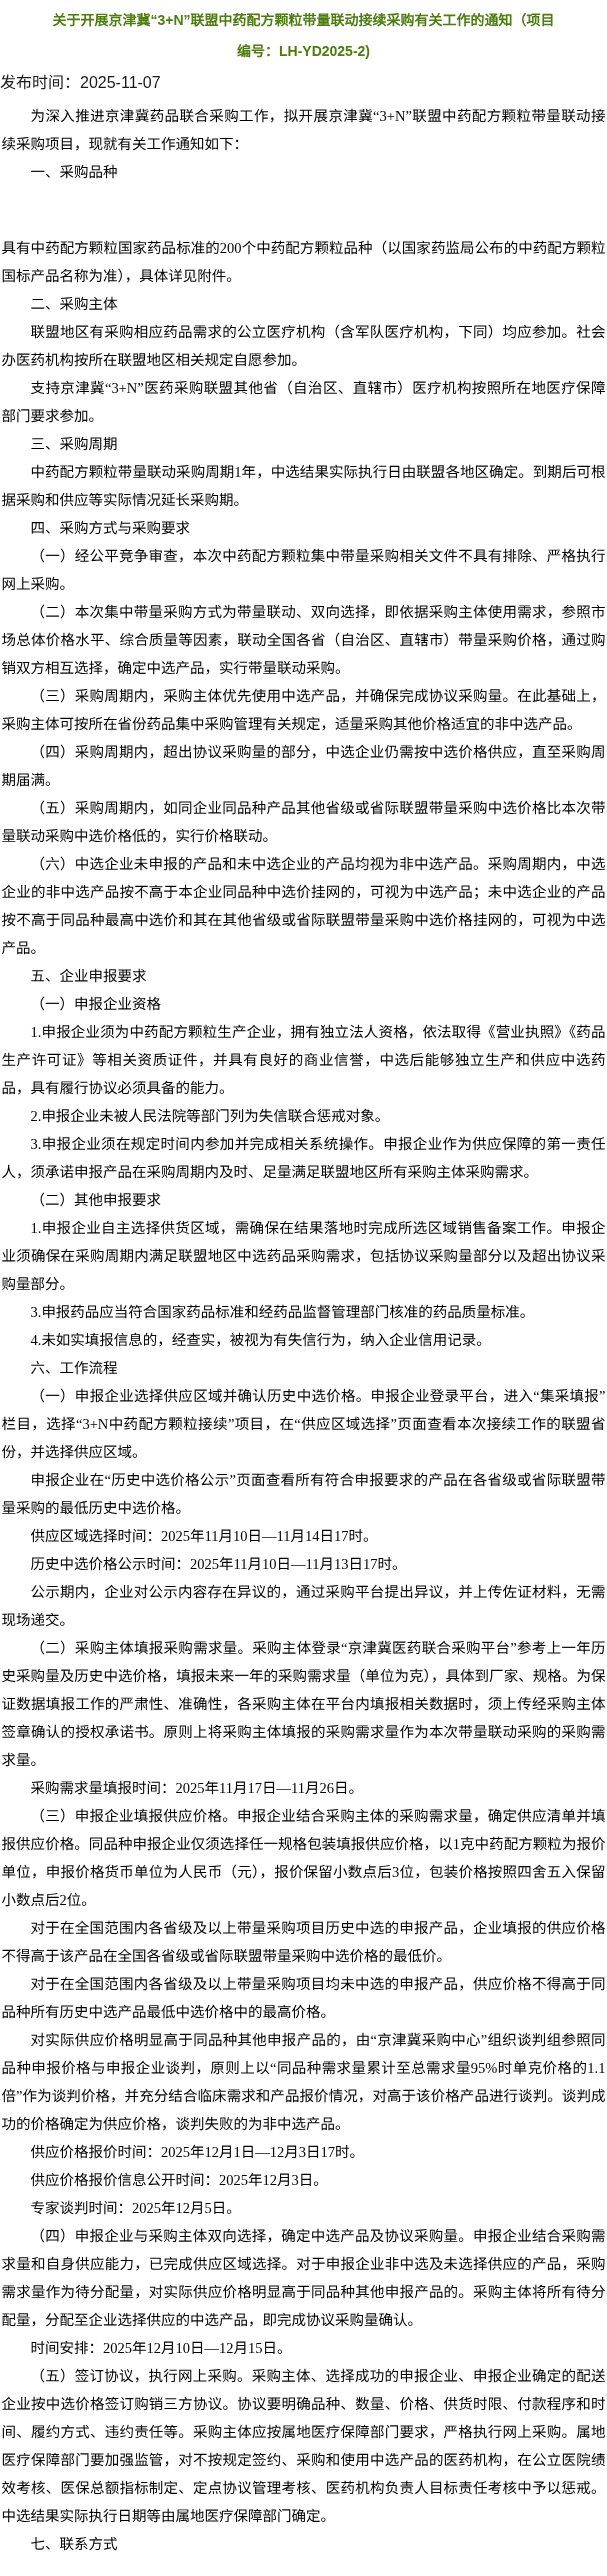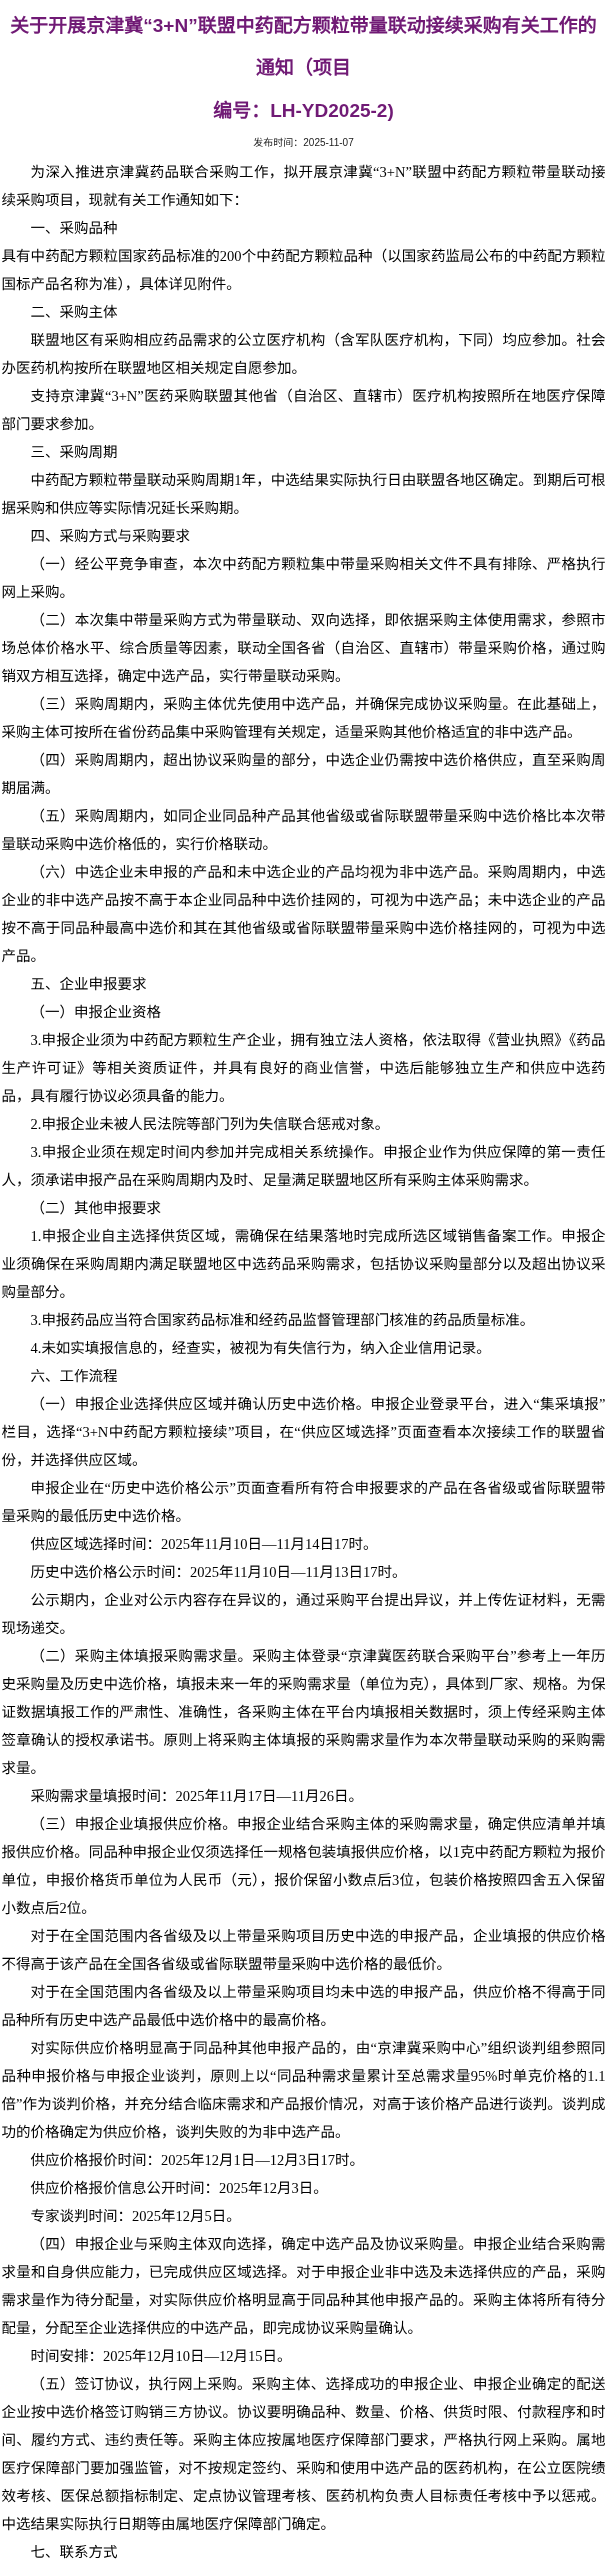--- a/index.html
+++ b/index.html
@@ -14,46 +14,46 @@
     color: #000000;
   }
   .doc-header {
     padding-top: 4.6px;
   }
   .doc-title {
     margin: 0 7.6px;
     text-align: center;
     font-family: "Liberation Sans", "DejaVu Sans", sans-serif;
     font-weight: bold;
-    font-size: 19px;
+    font-size: 14px;
     line-height: 2.25;
-    color: #701a75;
+    color: #4d7c0f;
   }
   .doc-title .tline {
     display: block;
   }
   .pub-date {
     margin: 1.5px 0 6px 0;
-    text-align: center;
+    text-align: left;
     font-family: "Liberation Sans", "DejaVu Sans", sans-serif;
-    font-size: 10px;
+    font-size: 16px;
     color: #1a1a1a;
   }
   .doc-body {
     padding: 3px 1.5px 23px 1.5px;
     font-size: 14.5px;
     line-height: 28px;
     text-align: justify;
   }
   .doc-body p.par {
     margin: 0;
     padding: 0;
   }
   .doc-body p.indent { text-indent: 2em; }
-  .doc-body p.flush  { text-indent: 0; }
+  .doc-body p.flush  { text-indent: 0; margin-top: 48px; }
 </style>
 </head>
 <body>
 
 <header class="doc-header">
   <h1 class="doc-title">
     <span class="tline">关于开展京津冀“3+N”联盟中药配方颗粒带量联动接续采购有关工作的通知（项目</span>
     <span class="tline">编号：LH-YD2025-2)</span>
   </h1>
   <div class="pub-date">发布时间：2025-11-07</div>
@@ -70,21 +70,21 @@
     <p class="par indent">中药配方颗粒带量联动采购周期1年，中选结果实际执行日由联盟各地区确定。到期后可根据采购和供应等实际情况延长采购期。</p>
     <p class="par indent">四、采购方式与采购要求</p>
     <p class="par indent">（一）经公平竞争审查，本次中药配方颗粒集中带量采购相关文件不具有排除、严格执行网上采购。</p>
     <p class="par indent">（二）本次集中带量采购方式为带量联动、双向选择，即依据采购主体使用需求，参照市场总体价格水平、综合质量等因素，联动全国各省（自治区、直辖市）带量采购价格，通过购销双方相互选择，确定中选产品，实行带量联动采购。</p>
     <p class="par indent">（三）采购周期内，采购主体优先使用中选产品，并确保完成协议采购量。在此基础上，采购主体可按所在省份药品集中采购管理有关规定，适量采购其他价格适宜的非中选产品。</p>
     <p class="par indent">（四）采购周期内，超出协议采购量的部分，中选企业仍需按中选价格供应，直至采购周期届满。</p>
     <p class="par indent">（五）采购周期内，如同企业同品种产品其他省级或省际联盟带量采购中选价格比本次带量联动采购中选价格低的，实行价格联动。</p>
     <p class="par indent">（六）中选企业未申报的产品和未中选企业的产品均视为非中选产品。采购周期内，中选企业的非中选产品按不高于本企业同品种中选价挂网的，可视为中选产品；未中选企业的产品按不高于同品种最高中选价和其在其他省级或省际联盟带量采购中选价格挂网的，可视为中选产品。</p>
     <p class="par indent">五、企业申报要求</p>
     <p class="par indent">（一）申报企业资格</p>
-    <p class="par indent">3.申报企业须为中药配方颗粒生产企业，拥有独立法人资格，依法取得《营业执照》《药品生产许可证》等相关资质证件，并具有良好的商业信誉，中选后能够独立生产和供应中选药品，具有履行协议必须具备的能力。</p>
+    <p class="par indent">1.申报企业须为中药配方颗粒生产企业，拥有独立法人资格，依法取得《营业执照》《药品生产许可证》等相关资质证件，并具有良好的商业信誉，中选后能够独立生产和供应中选药品，具有履行协议必须具备的能力。</p>
     <p class="par indent">2.申报企业未被人民法院等部门列为失信联合惩戒对象。</p>
     <p class="par indent">3.申报企业须在规定时间内参加并完成相关系统操作。申报企业作为供应保障的第一责任人，须承诺申报产品在采购周期内及时、足量满足联盟地区所有采购主体采购需求。</p>
     <p class="par indent">（二）其他申报要求</p>
     <p class="par indent">1.申报企业自主选择供货区域，需确保在结果落地时完成所选区域销售备案工作。申报企业须确保在采购周期内满足联盟地区中选药品采购需求，包括协议采购量部分以及超出协议采购量部分。</p>
     <p class="par indent">3.申报药品应当符合国家药品标准和经药品监督管理部门核准的药品质量标准。</p>
     <p class="par indent">4.未如实填报信息的，经查实，被视为有失信行为，纳入企业信用记录。</p>
     <p class="par indent">六、工作流程</p>
     <p class="par indent">（一）申报企业选择供应区域并确认历史中选价格。申报企业登录平台，进入“集采填报”栏目，选择“3+N中药配方颗粒接续”项目，在“供应区域选择”页面查看本次接续工作的联盟省份，并选择供应区域。</p>
     <p class="par indent">申报企业在“历史中选价格公示”页面查看所有符合申报要求的产品在各省级或省际联盟带量采购的最低历史中选价格。</p>
     <p class="par indent">供应区域选择时间：2025年11月10日—11月14日17时。</p>

